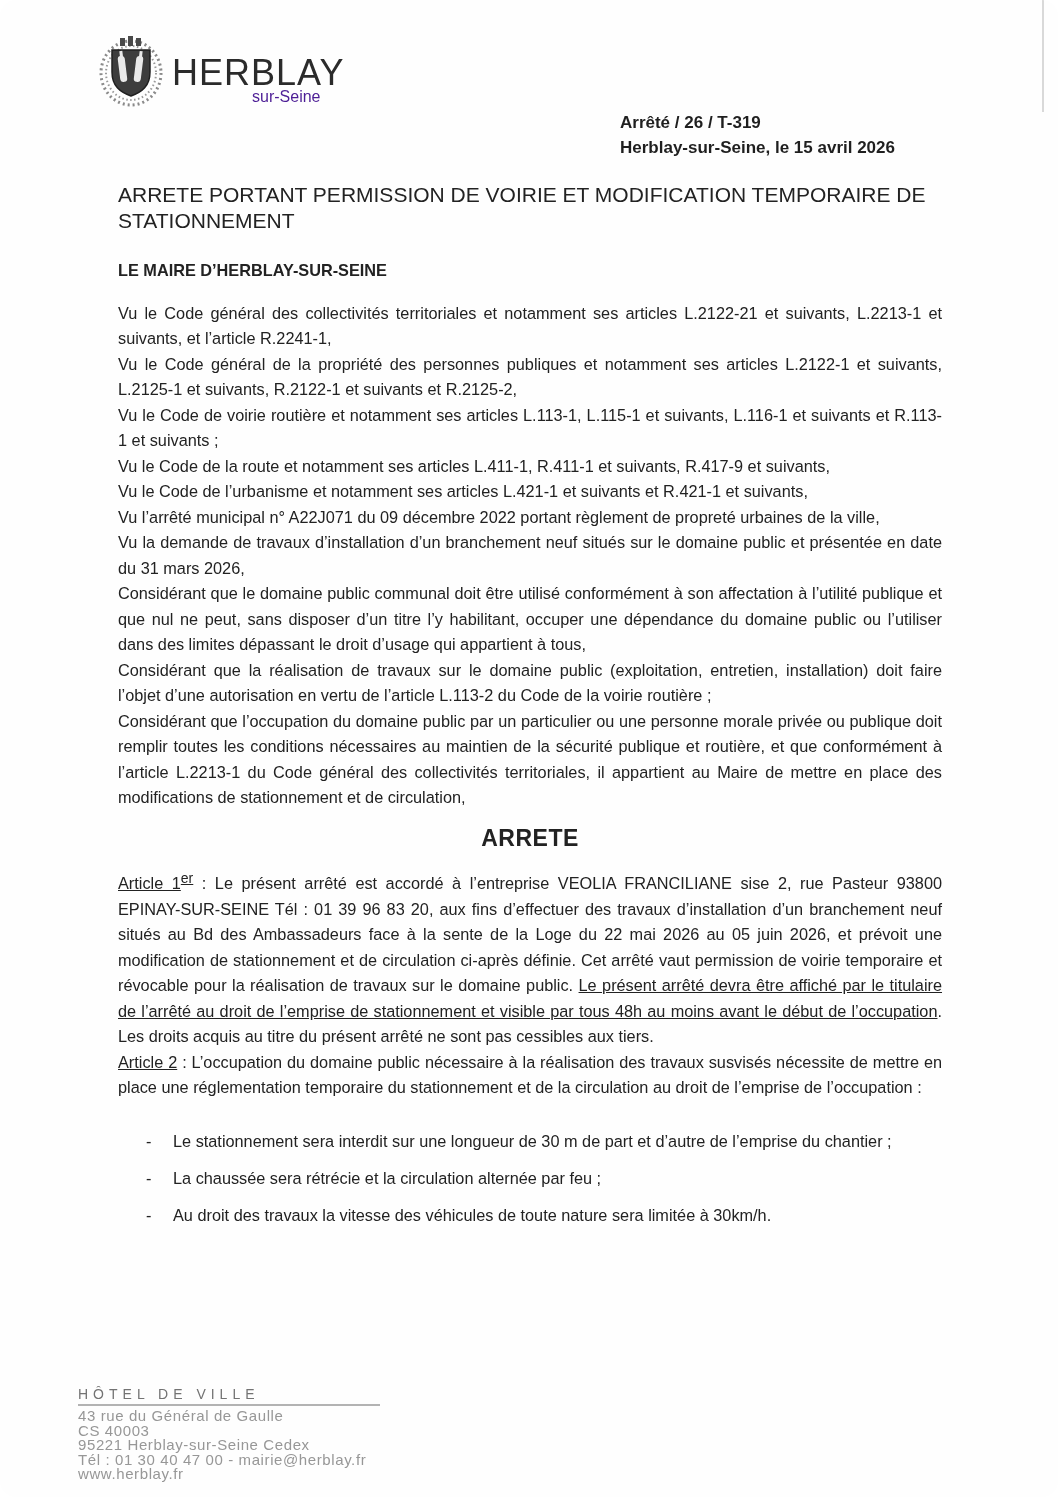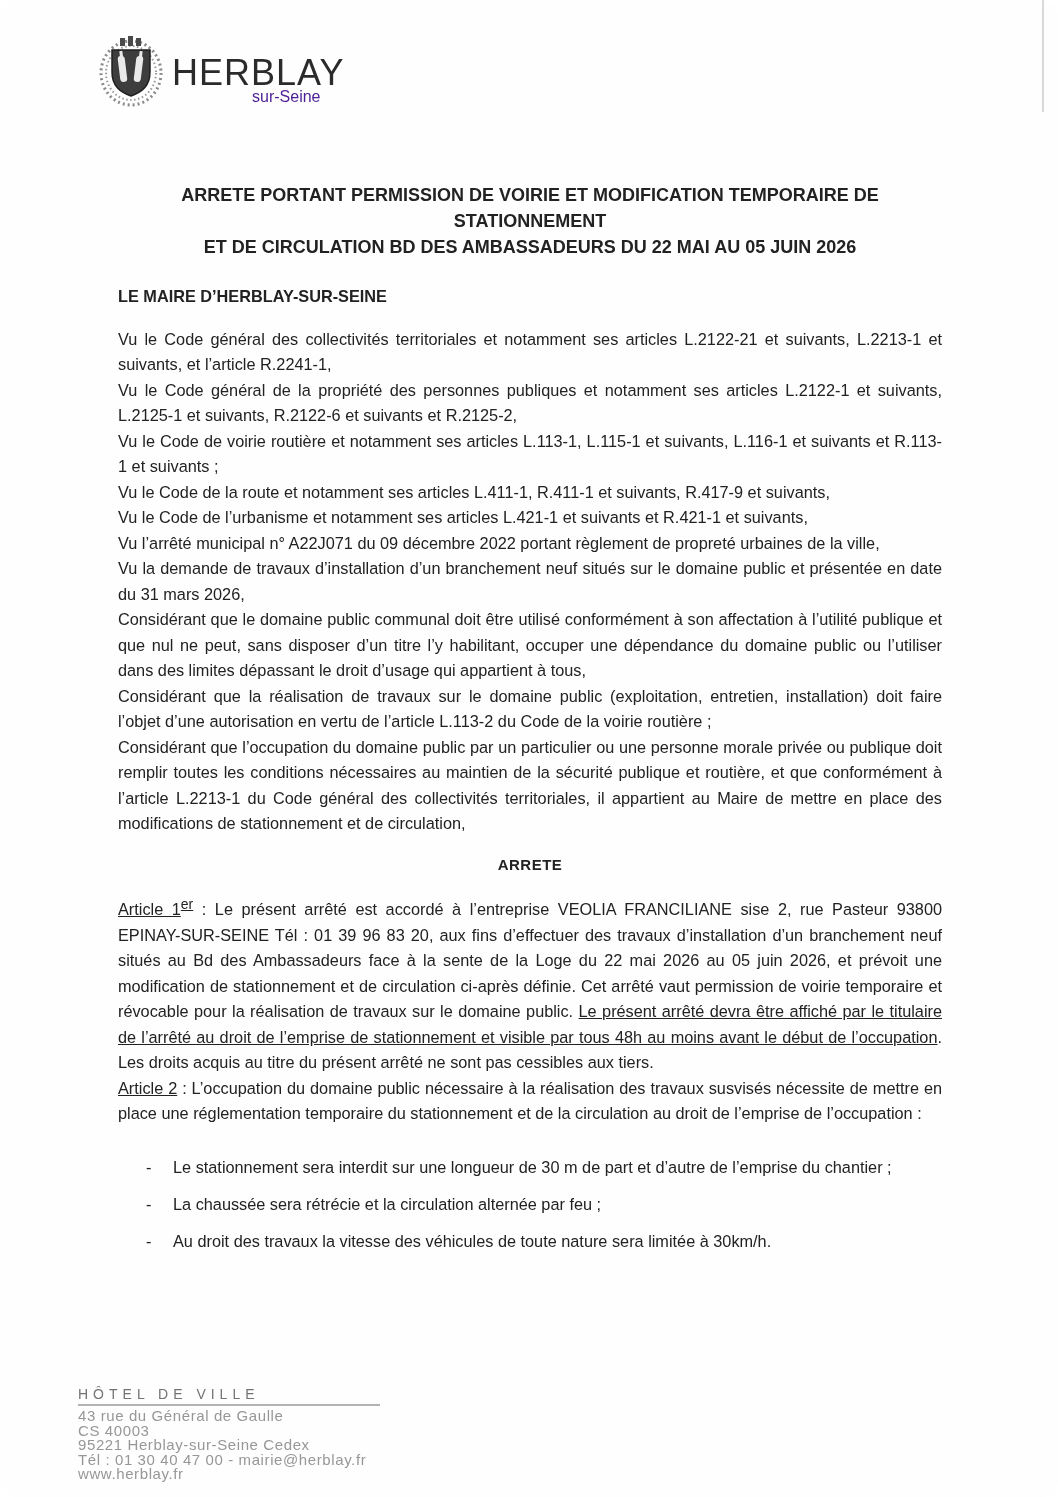--- a/index.html
+++ b/index.html
@@ -31,28 +31,28 @@
   .ref-block {
     position: absolute; left: 620px; top: 110px;
     font-size: 17px; font-weight: bold; line-height: 25px; color: #1f1f1f;
   }
   
   .content {
     position: absolute; left: 118px; top: 182px; width: 824px;
     font-size: 16.3px; line-height: 25.5px;
   }
   .doc-title {
-    text-align: center; font-weight: bold; font-size: 18px; line-height: 26px;
+    text-align: left; font-weight: normal; font-size: 21px; line-height: 26px;
     margin-bottom: 24px;
   }
   .salutation { font-weight: bold; margin-bottom: 17px; }
   .paragraphs p { margin: 0; text-align: justify; }
   .lead-b { font-weight: normal; }
   .arrete-heading {
-    text-align: center; font-weight: bold; font-size: 15px;
+    text-align: center; font-weight: bold; font-size: 23px;
     margin: 15px 0 20px 0; letter-spacing: 0.5px;
   }
   sup { font-size: 14px; line-height: 0; margin-top: 12px; }
   .bullets { margin-top: 22px; }
   .bullet-row { display: flex; line-height: 37px; text-align: justify; }
   .bullet-dash { width: 27px; padding-left: 28px; flex: none; }
   .bullet-text { flex: 1; padding-right: 10px; }
   
   .footer { position: absolute; left: 78px; top: 1386px; width: 420px; }
   .footer-title {
@@ -81,32 +81,35 @@
         <rect x="21" y="20" width="7" height="26" rx="3" transform="rotate(-7 24 33)"></rect>
         <rect x="23.5" y="15" width="3" height="7" transform="rotate(-7 24 33)"></rect>
         <rect x="37" y="20" width="7" height="26" rx="3" transform="rotate(7 41 33)"></rect>
         <rect x="39.5" y="15" width="3" height="7" transform="rotate(7 41 33)"></rect>
       </g>
     </svg>
   </div>
   <div class="wordmark">HERBLAY</div>
   <div class="wordmark-sub">sur-Seine</div>
 
+  <div class="ref-block">
+    <div>Arrêté / 26 / T-319</div>
+    <div>Herblay-sur-Seine, le 15 avril 2026</div>
+  </div>
 
   <div class="content">
     <div class="doc-title">
       <div>ARRETE PORTANT PERMISSION DE VOIRIE ET MODIFICATION TEMPORAIRE DE STATIONNEMENT</div>
-      <div>ET DE CIRCULATION BD DES AMBASSADEURS DU 22 MAI AU 05 JUIN 2026</div>
     </div>
 
     <div class="salutation">LE MAIRE D’HERBLAY-SUR-SEINE</div>
 
     <div class="paragraphs" id="recitals">
         <p><span class="lead-b">Vu</span><span> le Code général des collectivités territoriales et notamment ses articles L.2122-21 et suivants, L.2213-1 et suivants, et l’article R.2241-1,</span></p>
-        <p><span class="lead-b">Vu</span><span> le Code général de la propriété des personnes publiques et notamment ses articles L.2122-1 et suivants, L.2125-1 et suivants, R.2122-6 et suivants et R.2125-2,</span></p>
+        <p><span class="lead-b">Vu</span><span> le Code général de la propriété des personnes publiques et notamment ses articles L.2122-1 et suivants, L.2125-1 et suivants, R.2122-1 et suivants et R.2125-2,</span></p>
         <p><span class="lead-b">Vu</span><span> le Code de voirie routière et notamment ses articles L.113-1, L.115-1 et suivants, L.116-1 et suivants et R.113-1 et suivants ;</span></p>
         <p><span class="lead-b">Vu</span><span> le Code de la route et notamment ses articles L.411-1, R.411-1 et suivants, R.417-9 et suivants,</span></p>
         <p><span class="lead-b">Vu</span><span> le Code de l’urbanisme et notamment ses articles L.421-1 et suivants et R.421-1 et suivants,</span></p>
         <p><span class="lead-b">Vu</span><span> l’arrêté municipal n° A22J071 du 09 décembre 2022 portant règlement de propreté urbaines de la ville,</span></p>
         <p><span class="lead-b">Vu</span><span> la demande de travaux d’installation d’un branchement neuf situés sur le domaine public et présentée en date du 31 mars 2026,</span></p>
         <p><span class="lead-b">Considérant</span><span> que le domaine public communal doit être utilisé conformément à son affectation à l’utilité publique et que nul ne peut, sans disposer d’un titre l’y habilitant, occuper une dépendance du domaine public ou l’utiliser dans des limites dépassant le droit d’usage qui appartient à tous,</span></p>
         <p><span class="lead-b">Considérant</span><span> que la réalisation de travaux sur le domaine public (exploitation, entretien, installation) doit faire l’objet d’une autorisation en vertu de l’article L.113-2 du Code de la voirie routière ;</span></p>
         <p><span class="lead-b">Considérant</span><span> que l’occupation du domaine public par un particulier ou une personne morale privée ou publique doit remplir toutes les conditions nécessaires au maintien de la sécurité publique et routière, et que conformément à l’article L.2213-1 du Code général des collectivités territoriales, il appartient au Maire de mettre en place des modifications de stationnement et de circulation,</span></p>
       </div>
 

